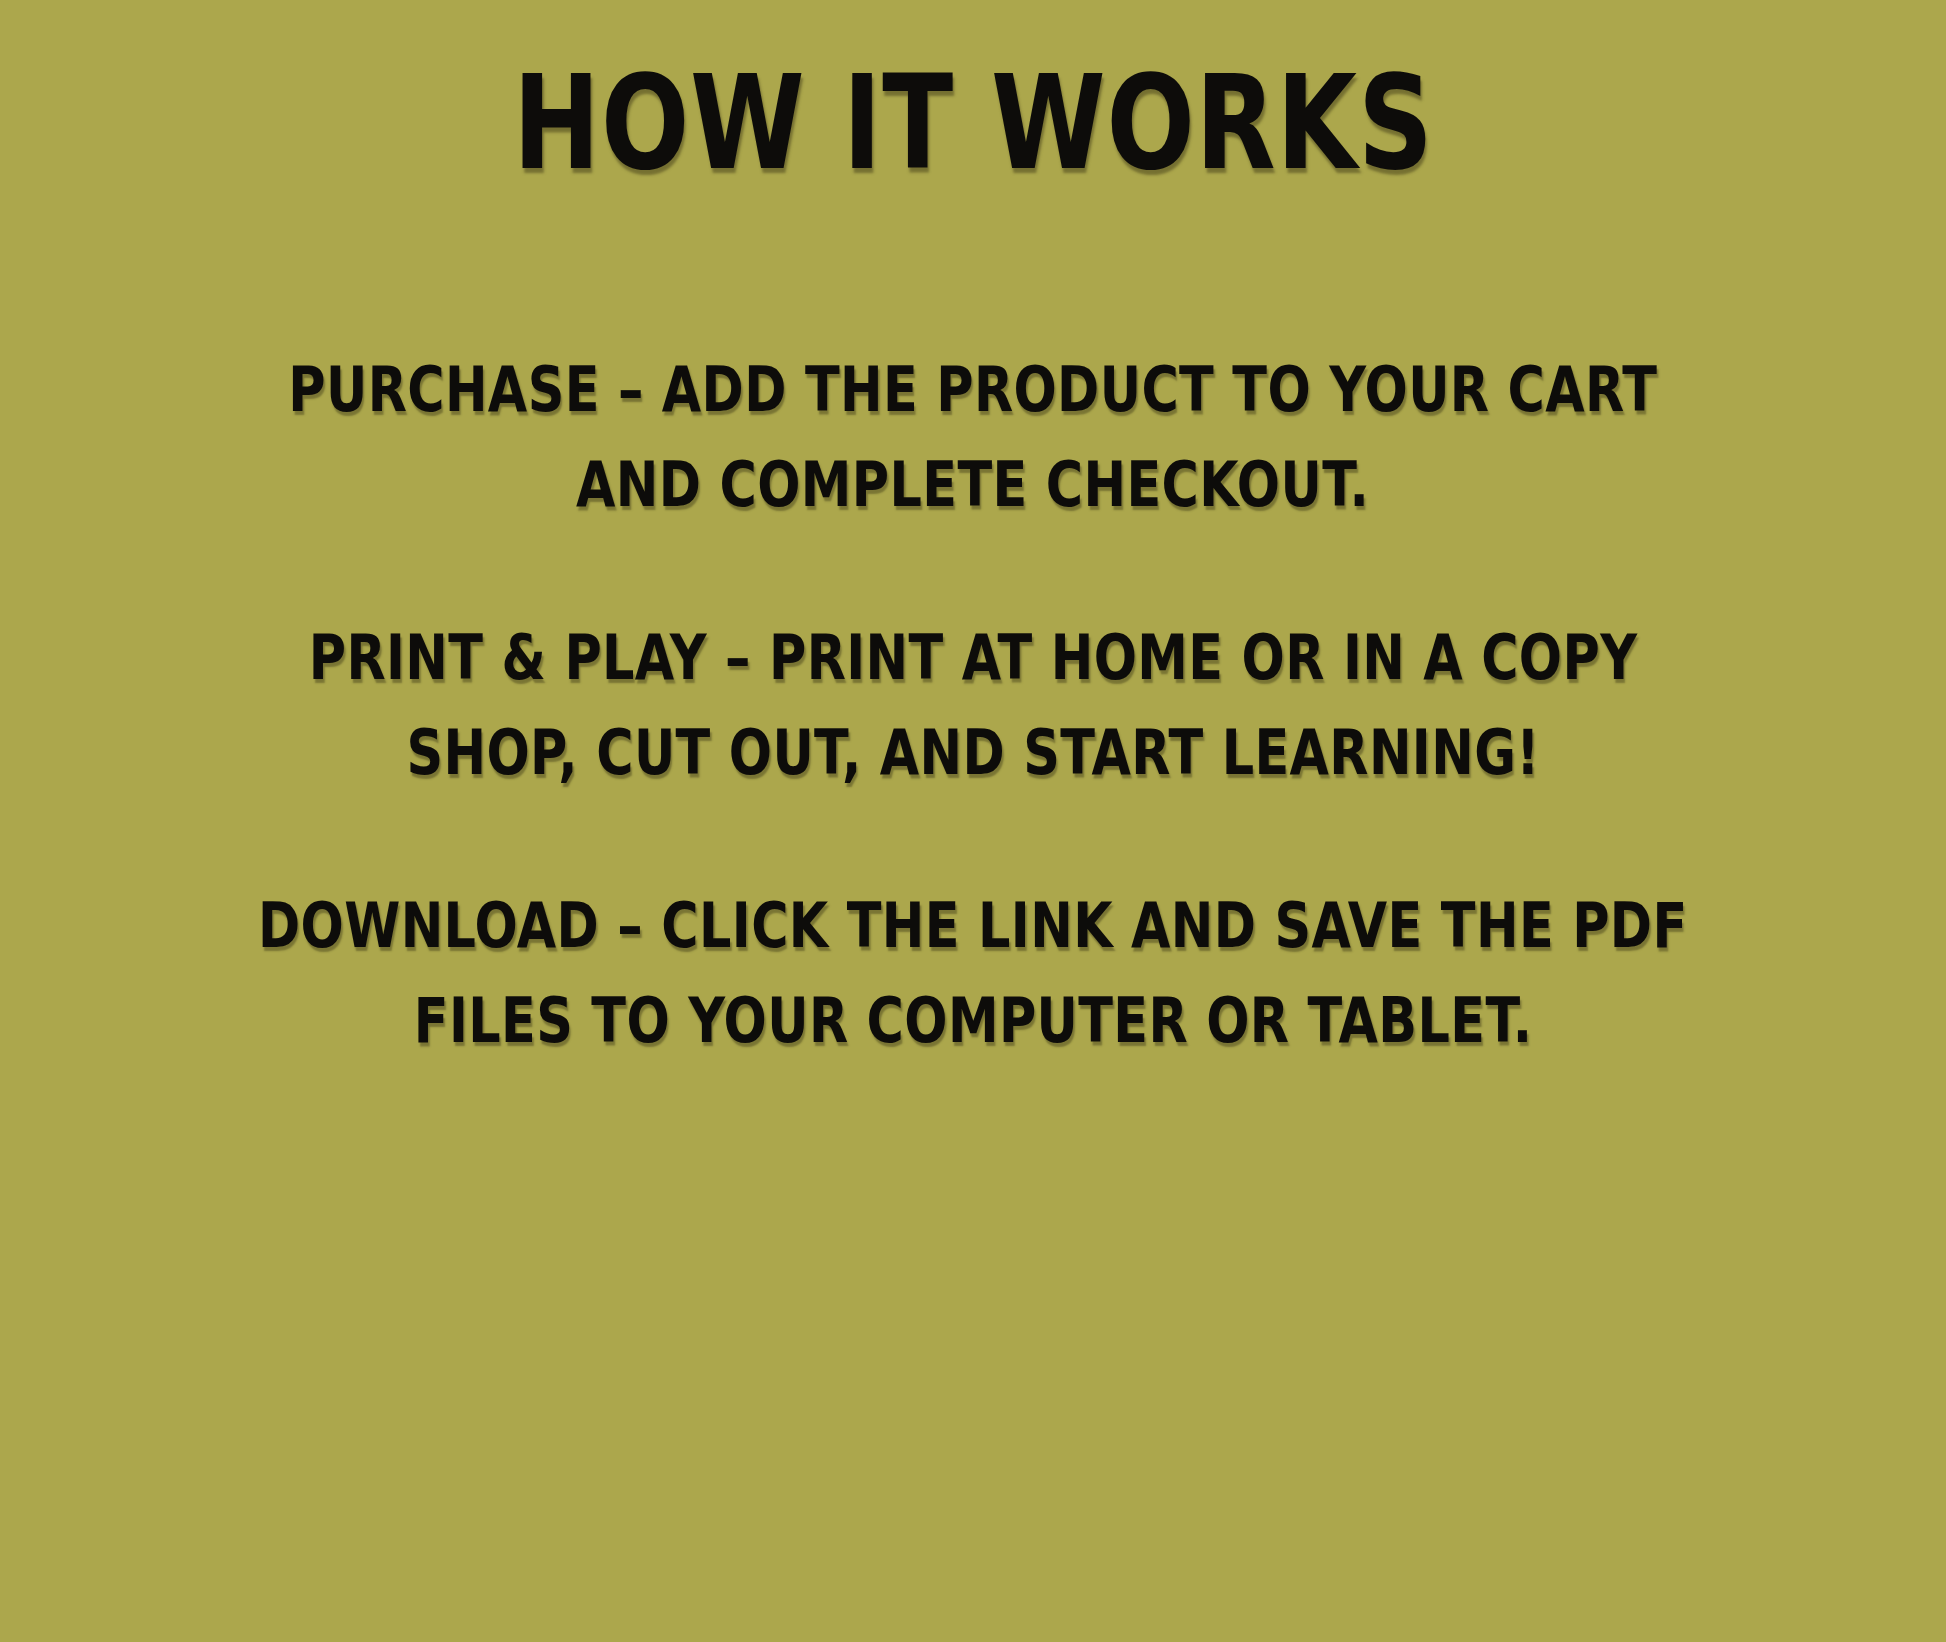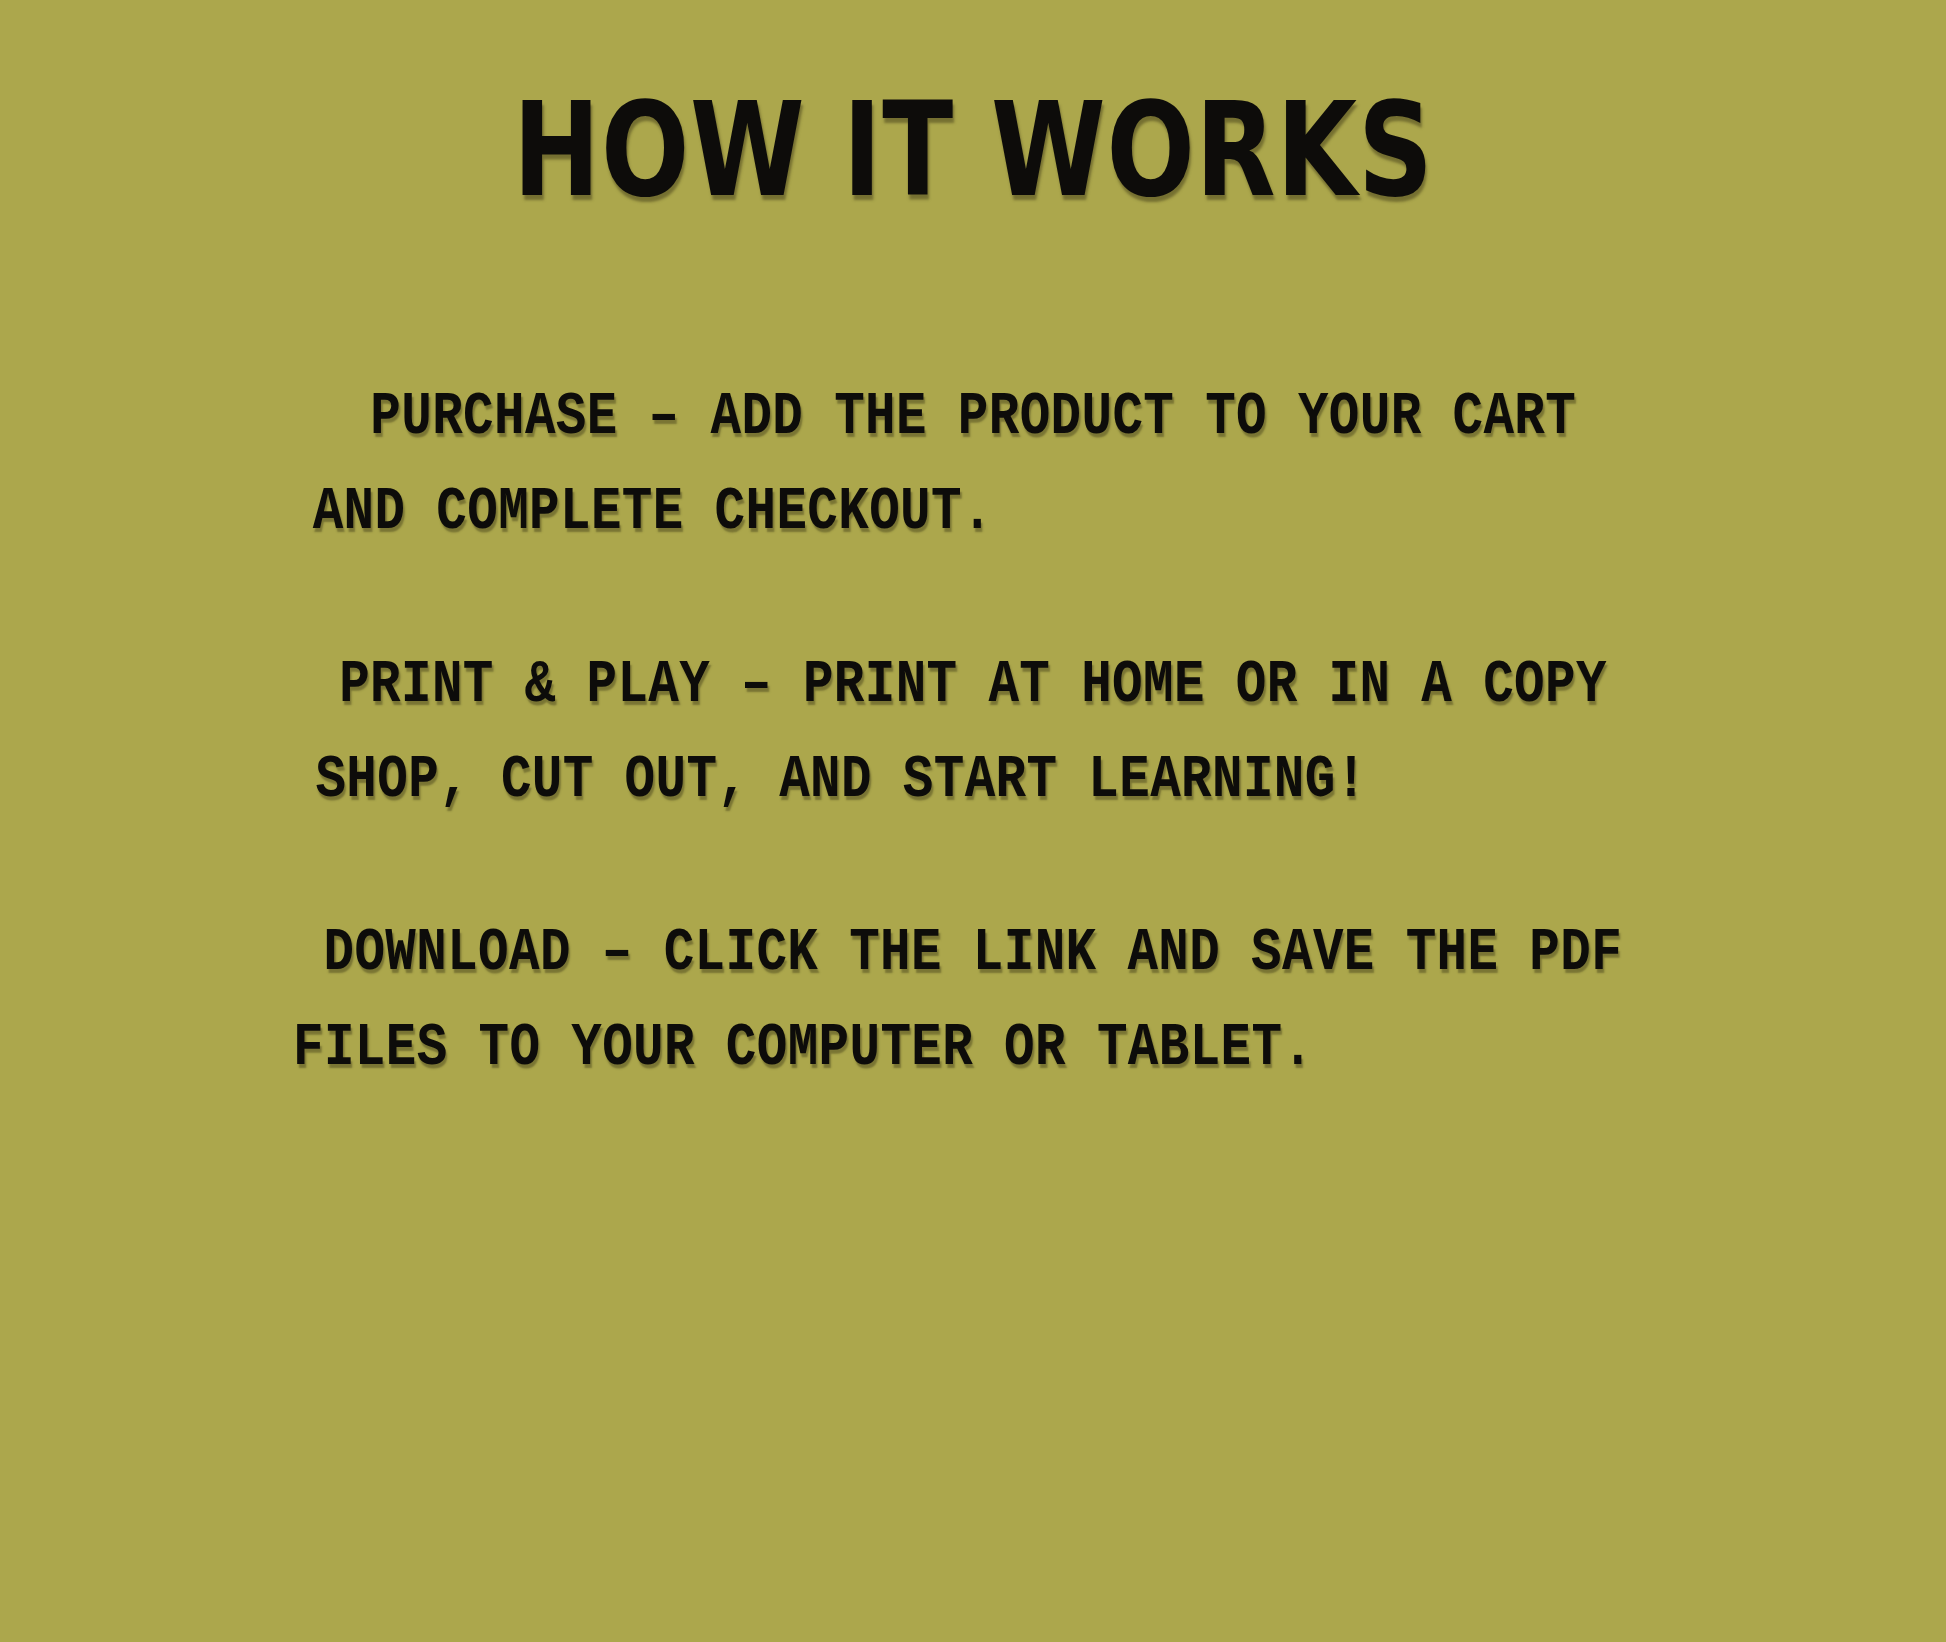--- a/index.html
+++ b/index.html
@@ -13,40 +13,39 @@
     overflow: hidden;
     font-family: "DejaVu Sans", "Liberation Sans", sans-serif;
   }
   .graphic {
     width: 1946px;
     height: 1642px;
     display: flex;
     flex-direction: column;
     align-items: center;
     box-sizing: border-box;
-    padding-top: 85px;
+    padding-top: 58px;
   }
   .title {
     font-size: 130px;
     font-weight: bold;
     line-height: 1;
     color: #0d0c0a;
     letter-spacing: 1px;
     white-space: nowrap;
     transform: scaleX(0.80);
     transform-origin: center top;
     margin: 0 0 154px 0;
     text-shadow: 2px 5px 3px rgba(72, 68, 28, 0.55);
   }
   .step {
     margin: 0 0 78px 0;
     display: flex;
     flex-direction: column;
-    align-items: flex-start;
-    font-family: Liberation Mono, monospace;
+    align-items: center;
   }
   .line {
     font-size: 62px;
     font-weight: bold;
     line-height: 95px;
     color: #0d0c0a;
     letter-spacing: 0.5px;
     white-space: nowrap;
     transform: scaleX(0.82);
     transform-origin: center center;

